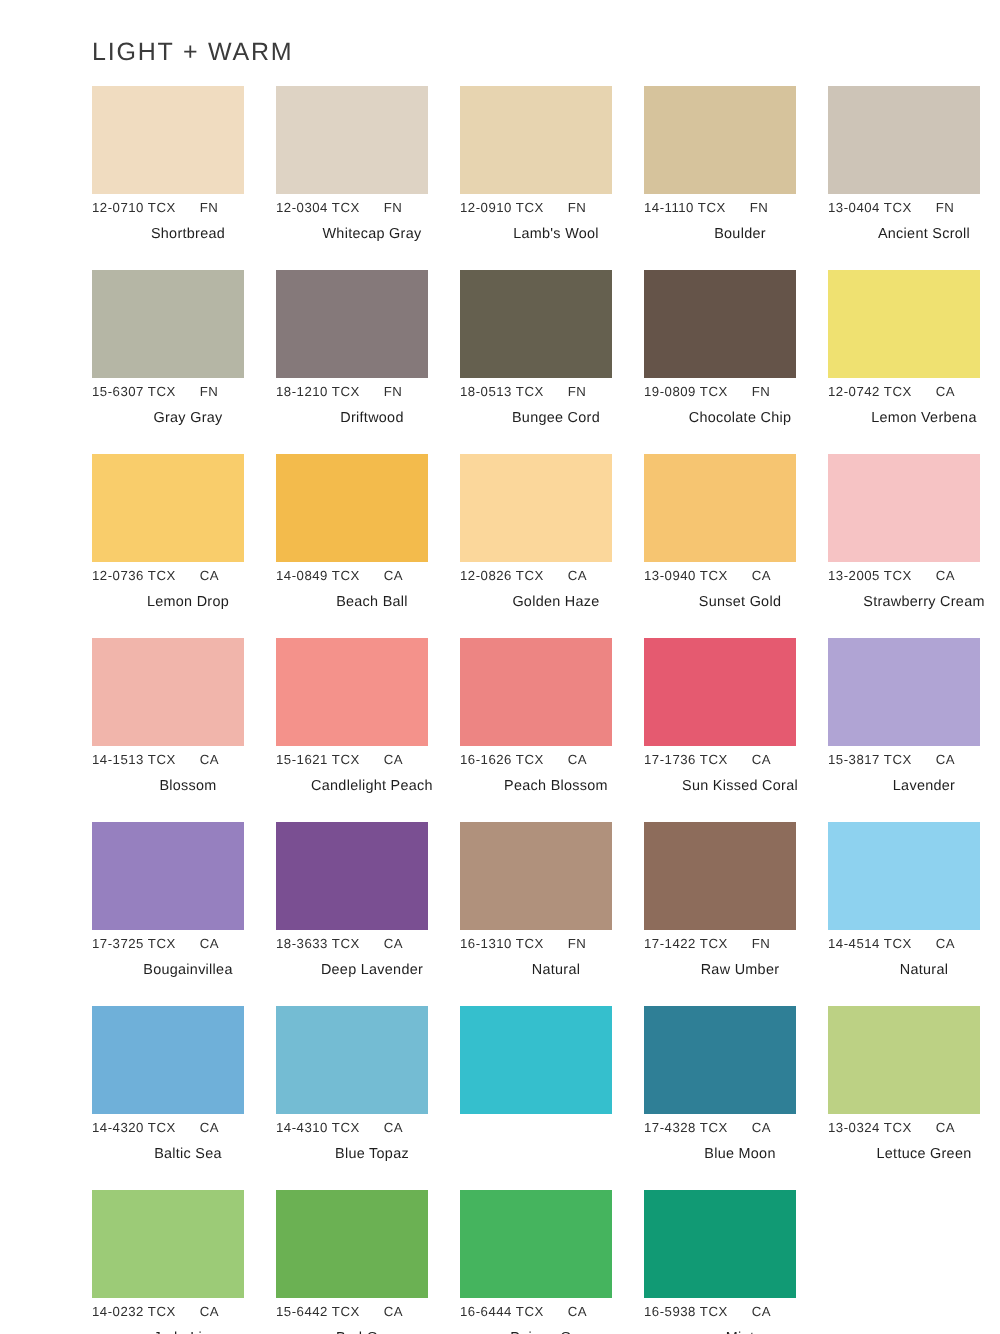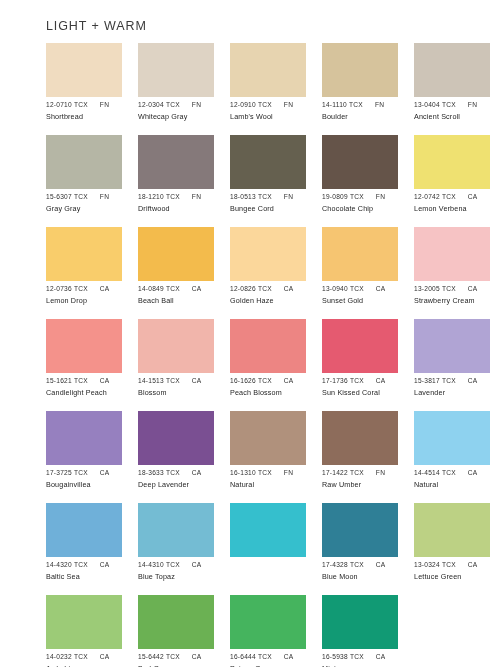--- a/index.html
+++ b/index.html
@@ -73,20 +73,21 @@
     display: inline-block;
     margin-left: 12px;
   }
   .swatch-name {
     margin-top: 3px;
     font-size: 7.2px;
     letter-spacing: 0.15px;
     color: #1e1e1e;
     white-space: nowrap;
     line-height: 10px;
+    text-align: center;
   }
 </style>
 </head>
 <body>
 
 <div class="page">
 
   <div class="page-title">LIGHT + WARM</div>
 
   <div class="grid">
@@ -234,37 +235,37 @@
         <div class="swatch-chip" style="background: rgb(246, 195, 196);"></div>
         <div class="swatch-meta">
           <div class="swatch-codeline">
             <span class="swatch-code">13-2005 TCX</span>
             <span class="swatch-flag">CA</span>
           </div>
           <div class="swatch-name">Strawberry Cream</div>
         </div>
       </div>
       <div class="swatch-cell">
+        <div class="swatch-chip" style="background: rgb(241, 181, 171);"></div>
+        <div class="swatch-meta">
+          <div class="swatch-codeline">
+            <span class="swatch-code">14-1513 TCX</span>
+            <span class="swatch-flag">CA</span>
+          </div>
+          <div class="swatch-name">Blossom</div>
+        </div>
+      </div>
+      <div class="swatch-cell">
         <div class="swatch-chip" style="background: rgb(244, 146, 139);"></div>
         <div class="swatch-meta">
           <div class="swatch-codeline">
             <span class="swatch-code">15-1621 TCX</span>
             <span class="swatch-flag">CA</span>
           </div>
           <div class="swatch-name">Candlelight Peach</div>
-        </div>
-      </div>
-      <div class="swatch-cell">
-        <div class="swatch-chip" style="background: rgb(241, 181, 171);"></div>
-        <div class="swatch-meta">
-          <div class="swatch-codeline">
-            <span class="swatch-code">14-1513 TCX</span>
-            <span class="swatch-flag">CA</span>
-          </div>
-          <div class="swatch-name">Blossom</div>
         </div>
       </div>
       <div class="swatch-cell">
         <div class="swatch-chip" style="background: rgb(237, 133, 131);"></div>
         <div class="swatch-meta">
           <div class="swatch-codeline">
             <span class="swatch-code">16-1626 TCX</span>
             <span class="swatch-flag">CA</span>
           </div>
           <div class="swatch-name">Peach Blossom</div>

